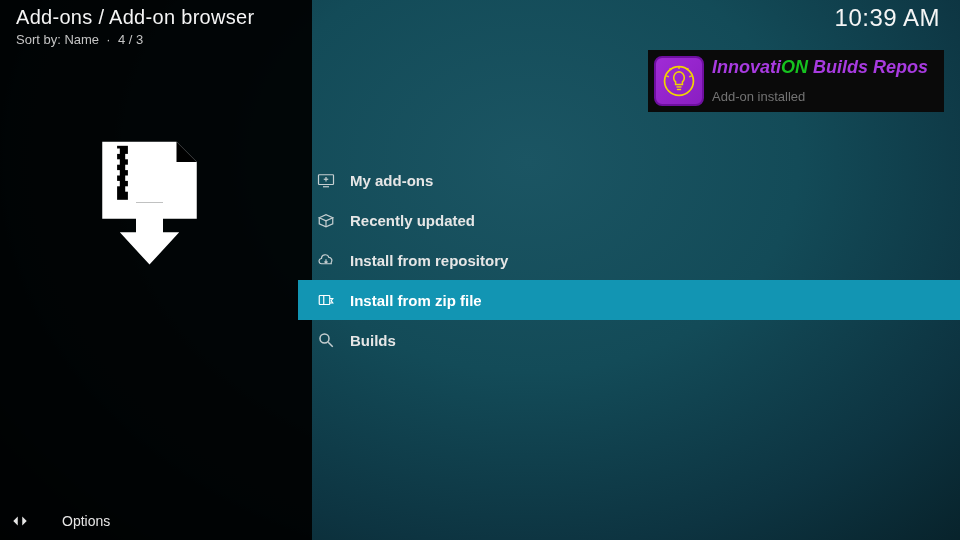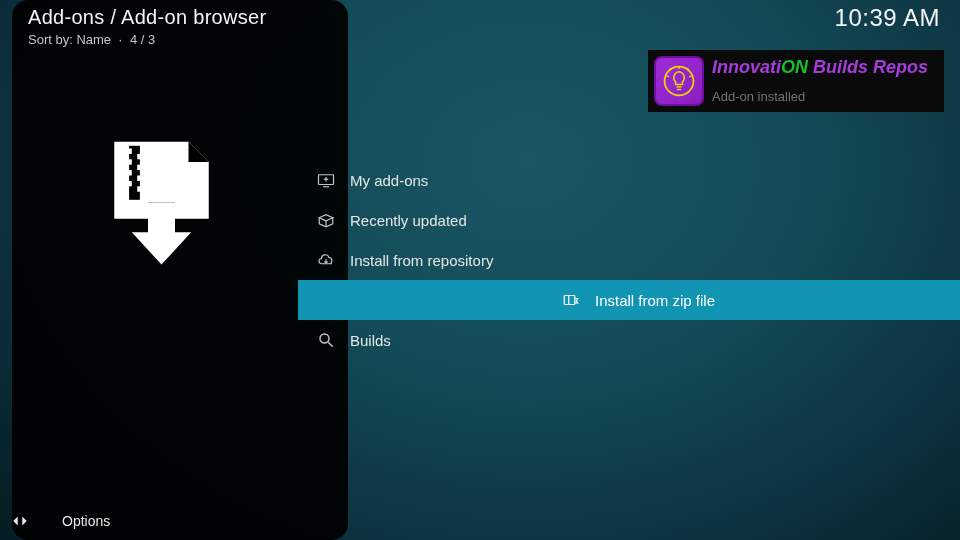--- a/index.html
+++ b/index.html
@@ -4,24 +4,23 @@
 <style>
   * { margin: 0; padding: 0; box-sizing: border-box; }
   html, body { width: 960px; height: 540px; overflow: hidden; font-family: Arial, sans-serif; }
   body {
     background: radial-gradient(ellipse 900px 700px at 55% 30%, #1b5563 0%, #134b58 30%, #0d3441 55%, #072028 75%, #020a0e 100%);
     color: #e8e8e8;
     position: relative;
   }
   .sidebar {
     position: absolute;
-    left: 12px; top: 0; bottom: 0;
-    width: 336px;
+    left: 0; top: 0; bottom: 0;
+    width: 312px;
     background: rgba(0,0,0,0.92);
-    border-radius: 16px;
   }
   .breadcrumb {
     position: absolute;
     top: 6px; left: 16px;
     font-size: 20px;
     color: #f5f5f5;
     font-weight: 400;
     letter-spacing: 0.3px;
   }
   .sortline {
@@ -50,25 +49,25 @@
     left: 298px; right: 0;
     top: 160px;
   }
   .menu-item {
     display: flex;
     align-items: center;
     height: 40px;
     padding-left: 18px;
     font-size: 15px;
     color: #e6e6e6;
+    font-weight: bold;
   }
   .menu-item.selected {
     background: #1295b3;
     color: #ffffff;
-    justify-content: center;
   }
   .menu-icon {
     width: 20px; height: 20px;
     margin-right: 14px;
     display: flex; align-items: center; justify-content: center;
     opacity: 0.85;
   }
   .menu-item.selected .menu-icon { opacity: 1; }
   .toast {
     position: absolute;

